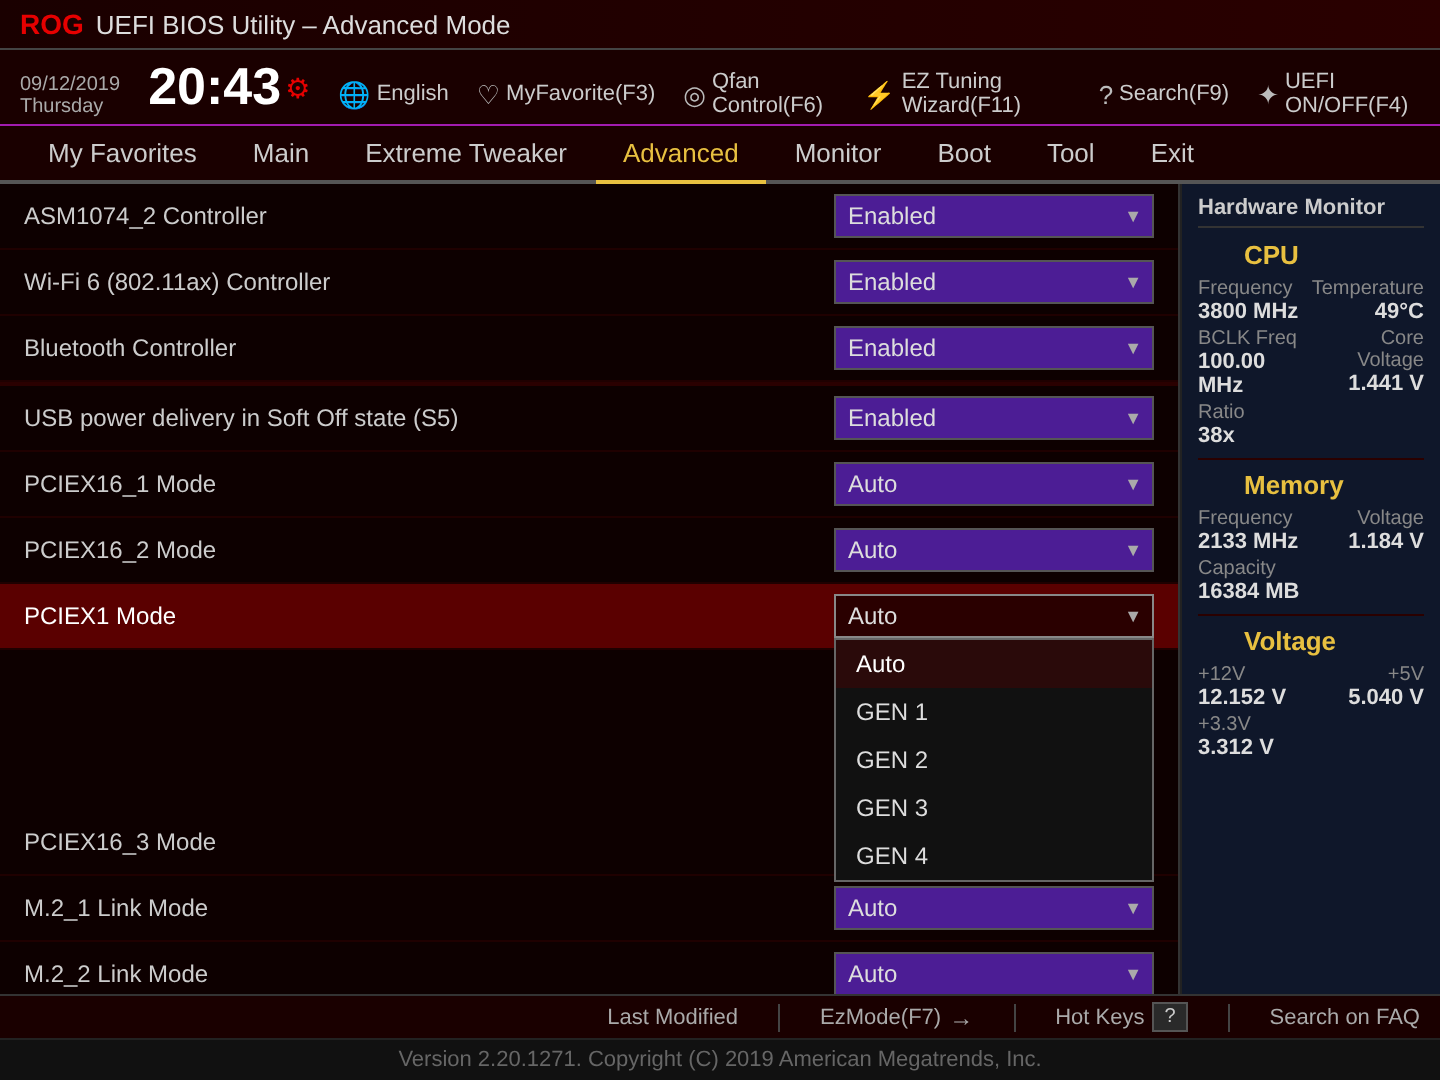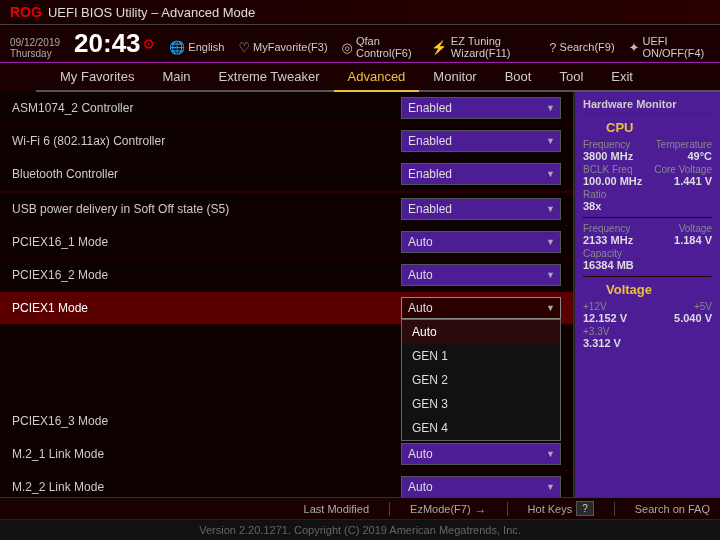--- a/index.html
+++ b/index.html
@@ -48,21 +48,20 @@
     .info-icon-item { display: flex; align-items: center; gap: 3px; color: #ccc; font-size: 11px; cursor: pointer; }
     .icon-sym { color: #bbb; font-size: 13px; }
 
     
     #nav-bar {
       background: #1a0000;
       border-bottom: 2px solid #555;
       display: flex;
       align-items: stretch;
       padding: 0 10px;
-      margin-left: 36px;
     }
     .nav-item {
       padding: 6px 14px;
       color: #ccc;
       font-size: 13px;
       cursor: pointer;
       border-bottom: 2px solid transparent;
       margin-bottom: -2px;
     }
     .nav-item.active {
@@ -124,22 +123,22 @@
       position: absolute;
       right: 5px;
       top: 50%;
       transform: translateY(-50%);
       font-size: 9px;
       color: #aaa;
     }
 
     
     #hw-monitor {
-      width: 146px;
-      background: #4c1d95;
+      width: 130px;
+      background: #0f172a;
       padding: 6px 8px;
       overflow-y: auto;
       border-left: 1px solid #222;
     }
     .hw-section-title {
       color: #e8c040;
       font-size: 13px;
       font-weight: bold;
       margin-bottom: 4px;
       margin-top: 4px;
@@ -377,20 +376,21 @@
         </div>
       </div>
       <div class="hw-row">
         <div>
           <div class="hw-label">Ratio</div>
           <div class="hw-big-value">38x</div>
         </div>
       </div>
 
       <div class="hw-divider"></div>
+      <div class="hw-section-title">Memory</div>
       <div class="hw-row">
         <div>
           <div class="hw-label">Frequency</div>
           <div class="hw-big-value">2133 MHz</div>
         </div>
         <div style="text-align:right;">
           <div class="hw-label">Voltage</div>
           <div class="hw-big-value">1.184 V</div>
         </div>
       </div>

